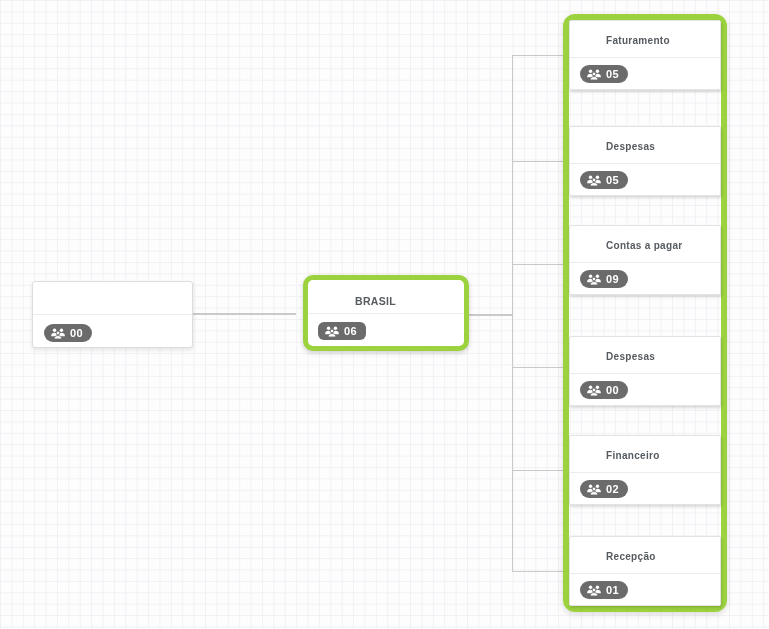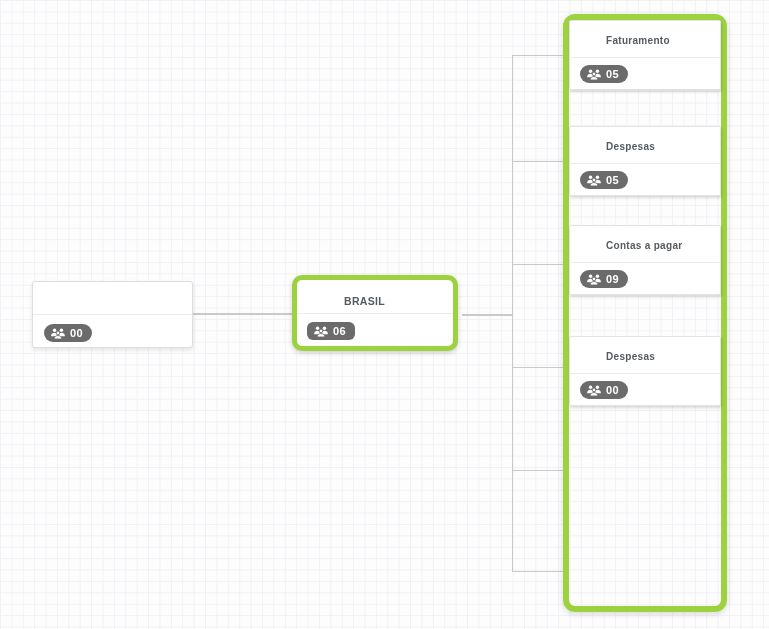--- a/index.html
+++ b/index.html
@@ -40,21 +40,21 @@
   .badge .count { font-size: 11px; font-weight: bold; letter-spacing: 0.5px; }
   .badge svg { display: block; }
 
   
   .root-node { left: 32px; top: 281px; width: 161px; height: 67px; }
   .root-node .node-divider { top: 32px; }
   .root-node .badge { left: 11px; top: 42px; }
 
   
   .parent-node {
-    left: 292px; top: 275px; width: 166px; height: 76px;
+    left: 303px; top: 275px; width: 166px; height: 76px;
     border: 5px solid #9dd23f; border-radius: 10px;
     box-shadow: 0 2px 5px rgba(0,0,0,0.18);
   }
   .parent-node .node-label { position: absolute; left: 22px; top: 15px; }
   .parent-node .node-divider { top: 33px; }
   .parent-node .badge { left: 10px; top: 42px; border-radius: 6px; }
 
   
   .children-group {
     position: absolute; left: 563px; top: 14px; width: 164px; height: 598px;
@@ -196,16 +196,50 @@
             <path d="M0 11.5 C0 8.8 2.2 7 5 7 s5 1.8 5 4.5 V12 H0 Z"></path>
             <path d="M10 11.5 C10 8.8 12.2 7 15 7 s5 1.8 5 4.5 V12 H10 Z"></path>
             <circle cx="10" cy="7.2" r="2.7" stroke="#6b6b6b" stroke-width="1.3"></circle>
             <path d="M4.6 15.2 C4.6 12.6 7 11 10 11 s5.4 1.6 5.4 4.2 V16 H4.6 Z" stroke="#6b6b6b" stroke-width="1.3"></path>
           </svg>
         </span>
         <span class="count">00</span>
       </div>
     </div>
 
-
+    <div class="child-card">
+      <div class="node-label">Financeiro</div>
+      <div class="node-divider"></div>
+      <div class="badge">
+        <span>
+          <svg width="14" height="11" viewBox="0 0 20 16" fill="#ffffff">
+            <circle cx="5" cy="3.4" r="2.5"></circle>
+              <circle cx="15" cy="3.4" r="2.5"></circle>
+            <path d="M0 11.5 C0 8.8 2.2 7 5 7 s5 1.8 5 4.5 V12 H0 Z"></path>
+            <path d="M10 11.5 C10 8.8 12.2 7 15 7 s5 1.8 5 4.5 V12 H10 Z"></path>
+            <circle cx="10" cy="7.2" r="2.7" stroke="#6b6b6b" stroke-width="1.3"></circle>
+            <path d="M4.6 15.2 C4.6 12.6 7 11 10 11 s5.4 1.6 5.4 4.2 V16 H4.6 Z" stroke="#6b6b6b" stroke-width="1.3"></path>
+          </svg>
+        </span>
+        <span class="count">02</span>
+      </div>
+    </div>
+
+    <div class="child-card">
+      <div class="node-label">Recepção</div>
+      <div class="node-divider"></div>
+      <div class="badge">
+        <span>
+          <svg width="14" height="11" viewBox="0 0 20 16" fill="#ffffff">
+            <circle cx="5" cy="3.4" r="2.5"></circle>
+              <circle cx="15" cy="3.4" r="2.5"></circle>
+            <path d="M0 11.5 C0 8.8 2.2 7 5 7 s5 1.8 5 4.5 V12 H0 Z"></path>
+            <path d="M10 11.5 C10 8.8 12.2 7 15 7 s5 1.8 5 4.5 V12 H10 Z"></path>
+            <circle cx="10" cy="7.2" r="2.7" stroke="#6b6b6b" stroke-width="1.3"></circle>
+            <path d="M4.6 15.2 C4.6 12.6 7 11 10 11 s5.4 1.6 5.4 4.2 V16 H4.6 Z" stroke="#6b6b6b" stroke-width="1.3"></path>
+          </svg>
+        </span>
+        <span class="count">01</span>
+      </div>
+    </div>
 
   </div>
 </div>
 
 </body></html>

